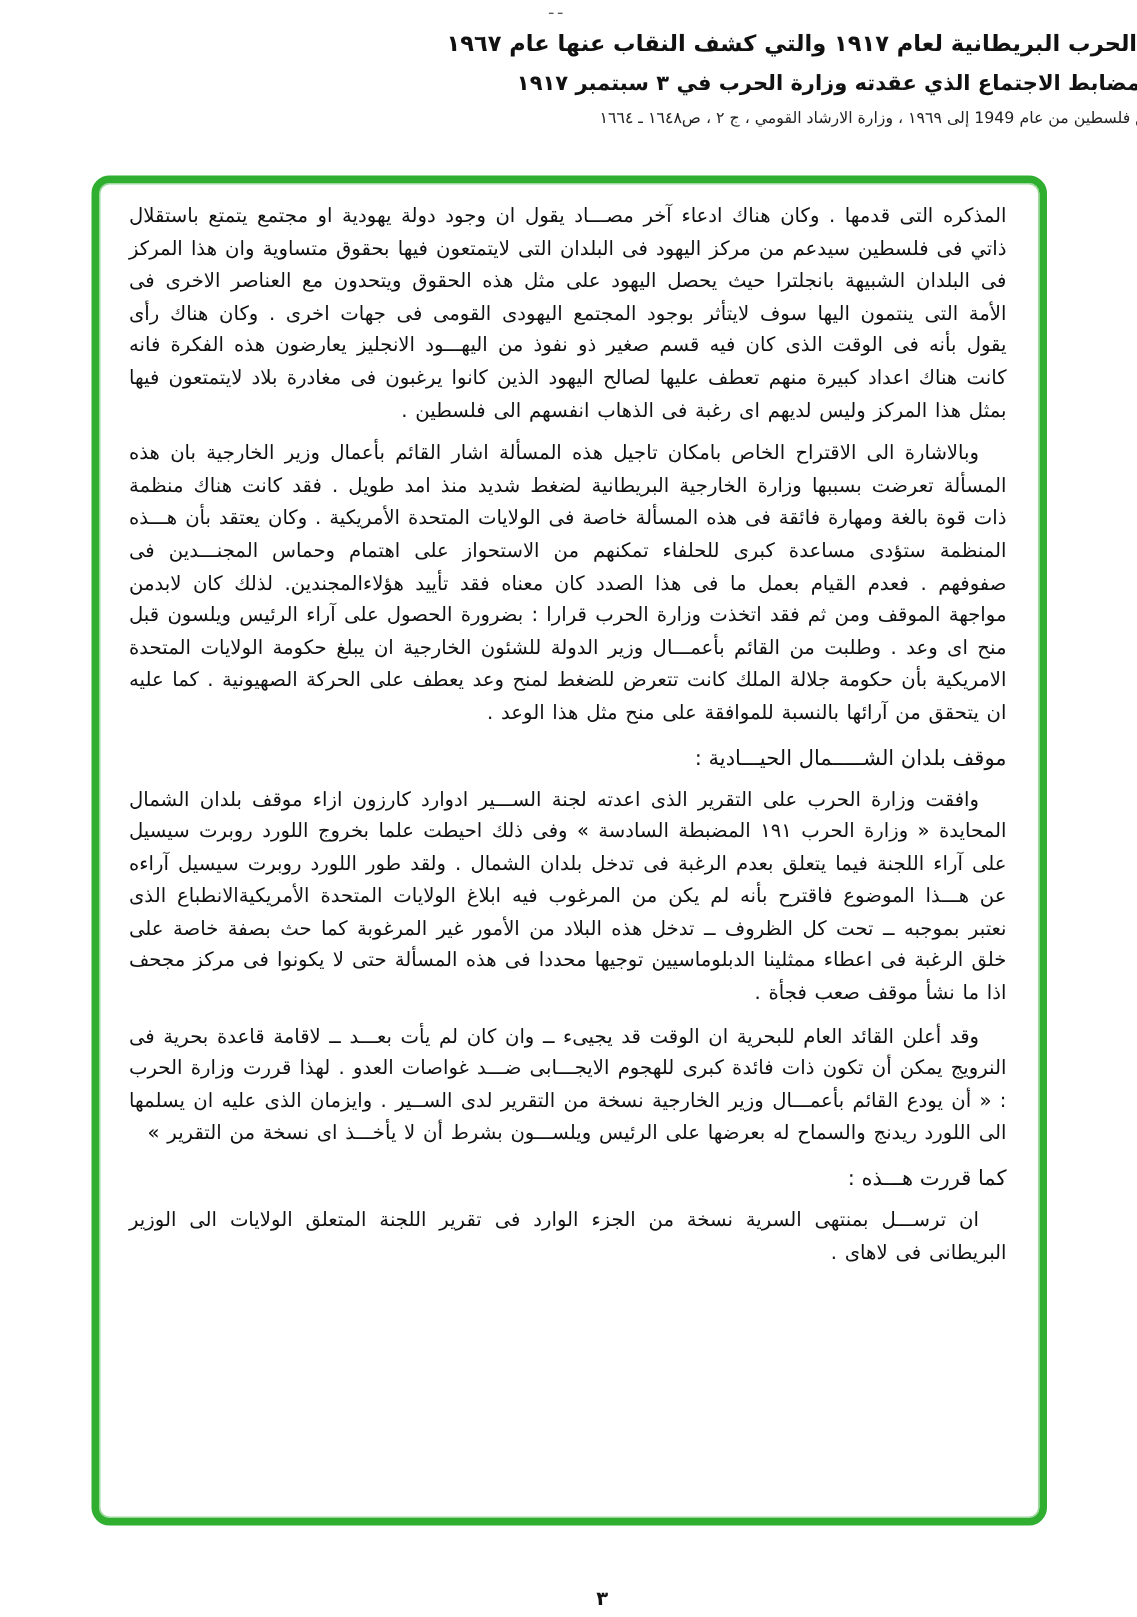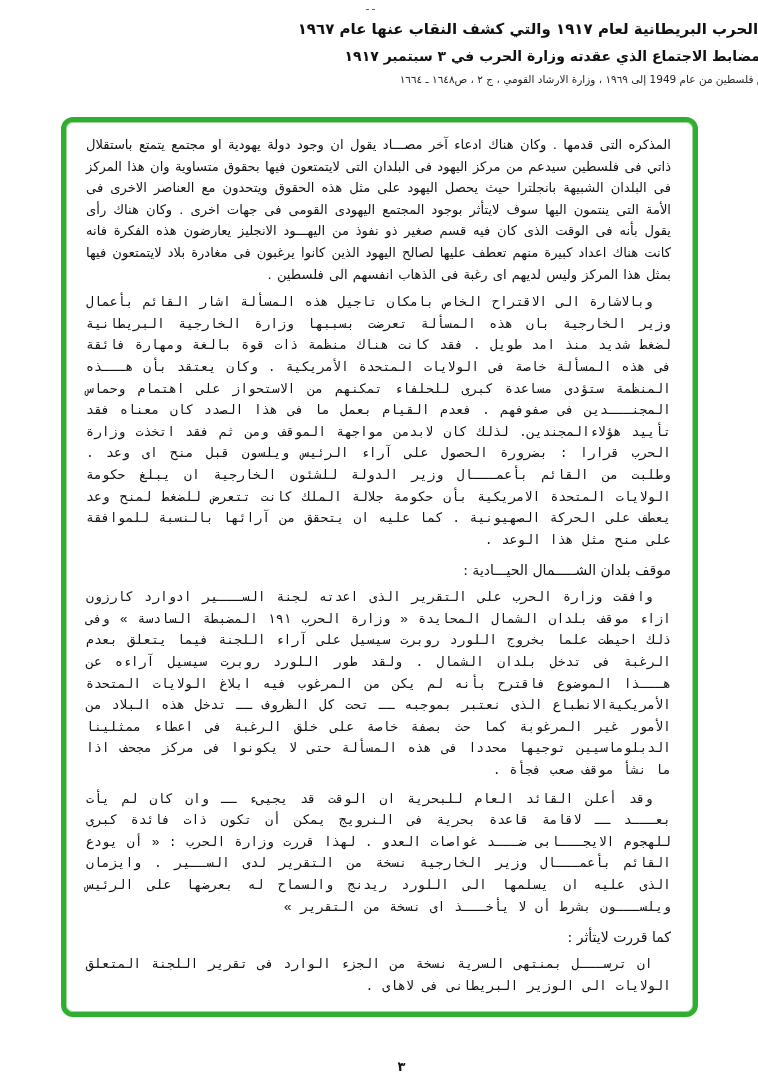--- a/index.html
+++ b/index.html
@@ -62,21 +62,20 @@
   }
   .para {
     font-size: 13.1px;
     line-height: 21.6px;
     text-align: justify;
     margin: 0 0 7px 0;
     word-spacing: 1px;
   }
   .para.indent {
     text-indent: 1.4em;
-    font-family: Liberation Mono, monospace;
   }
   .section-heading {
     font-size: 14px;
     font-weight: normal;
     margin: 11px 0 9px 0;
     text-align: right;
   }
   .page-number {
     position: absolute;
     bottom: 4px;
@@ -100,19 +99,19 @@
     <div class="h2">(تابع) مضابط الاجتماع الذي عقدته وزارة الحرب في ٣ سبتمبر ١٩١٧</div>
     <div class="h3">ملف وثائق فلسطين من عام 1949 إلى ١٩٦٩ ، وزارة الارشاد القومي ، ج ٢ ، ص١٦٤٨ ـ ١٦٦٤</div>
   </header>
 
   <div class="green-box">
     <p class="para">المذكره التى قدمها . وكان هناك ادعاء آخر مصـــاد يقول ان وجود دولة يهودية او مجتمع يتمتع باستقلال ذاتي فى فلسطين سيدعم من مركز اليهود فى البلدان التى لايتمتعون فيها بحقوق متساوية وان هذا المركز فى البلدان الشبيهة بانجلترا حيث يحصل اليهود على مثل هذه الحقوق ويتحدون مع العناصر الاخرى فى الأمة التى ينتمون اليها سوف لايتأثر بوجود المجتمع اليهودى القومى فى جهات اخرى . وكان هناك رأى يقول بأنه فى الوقت الذى كان فيه قسم صغير ذو نفوذ من اليهـــود الانجليز يعارضون هذه الفكرة فانه كانت هناك اعداد كبيرة منهم تعطف عليها لصالح اليهود الذين كانوا يرغبون فى مغادرة بلاد لايتمتعون فيها بمثل هذا المركز وليس لديهم اى رغبة فى الذهاب انفسهم الى فلسطين .</p>
     <p class="para indent">وبالاشارة الى الاقتراح الخاص بامكان تاجيل هذه المسألة اشار القائم بأعمال وزير الخارجية بان هذه المسألة تعرضت بسببها وزارة الخارجية البريطانية لضغط شديد منذ امد طويل . فقد كانت هناك منظمة ذات قوة بالغة ومهارة فائقة فى هذه المسألة خاصة فى الولايات المتحدة الأمريكية . وكان يعتقد بأن هـــذه المنظمة ستؤدى مساعدة كبرى للحلفاء تمكنهم من الاستحواز على اهتمام وحماس المجنـــدين فى صفوفهم . فعدم القيام بعمل ما فى هذا الصدد كان معناه فقد تأييد هؤلاءالمجندين. لذلك كان لابدمن مواجهة الموقف ومن ثم فقد اتخذت وزارة الحرب قرارا : بضرورة الحصول على آراء الرئيس ويلسون قبل منح اى وعد . وطلبت من القائم بأعمـــال وزير الدولة للشئون الخارجية ان يبلغ حكومة الولايات المتحدة الامريكية بأن حكومة جلالة الملك كانت تتعرض للضغط لمنح وعد يعطف على الحركة الصهيونية . كما عليه ان يتحقق من آرائها بالنسبة للموافقة على منح مثل هذا الوعد .</p>
     <h3 class="section-heading">موقف بلدان الشـــــمال الحيـــادية :</h3>
     <p class="para indent">وافقت وزارة الحرب على التقرير الذى اعدته لجنة الســـير ادوارد كارزون ازاء موقف بلدان الشمال المحايدة « وزارة الحرب ١٩١ المضبطة السادسة » وفى ذلك احيطت علما بخروج اللورد روبرت سيسيل على آراء اللجنة فيما يتعلق بعدم الرغبة فى تدخل بلدان الشمال . ولقد طور اللورد روبرت سيسيل آراءه عن هـــذا الموضوع فاقترح بأنه لم يكن من المرغوب فيه ابلاغ الولايات المتحدة الأمريكيةالانطباع الذى نعتبر بموجبه ــ تحت كل الظروف ــ تدخل هذه البلاد من الأمور غير المرغوبة كما حث بصفة خاصة على خلق الرغبة فى اعطاء ممثلينا الدبلوماسيين توجيها محددا فى هذه المسألة حتى لا يكونوا فى مركز مجحف اذا ما نشأ موقف صعب فجأة .</p>
     <p class="para indent">وقد أعلن القائد العام للبحرية ان الوقت قد يجيىء ــ وان كان لم يأت بعـــد ــ لاقامة قاعدة بحرية فى النرويج يمكن أن تكون ذات فائدة كبرى للهجوم الايجـــابى ضـــد غواصات العدو . لهذا قررت وزارة الحرب : « أن يودع القائم بأعمـــال وزير الخارجية نسخة من التقرير لدى الســير . وايزمان الذى عليه ان يسلمها الى اللورد ريدنج والسماح له بعرضها على الرئيس ويلســـون بشرط أن لا يأخـــذ اى نسخة من التقرير »</p>
-    <h3 class="section-heading">كما قررت لايتأثر :</h3>
+    <h3 class="section-heading">كما قررت هـــذه :</h3>
     <p class="para indent">ان ترســـل بمنتهى السرية نسخة من الجزء الوارد فى تقرير اللجنة المتعلق الولايات الى الوزير البريطانى فى لاهاى .</p>
   </div>
 
   <div class="page-number">٣</div>
 
 </div>
 
 </body></html>

